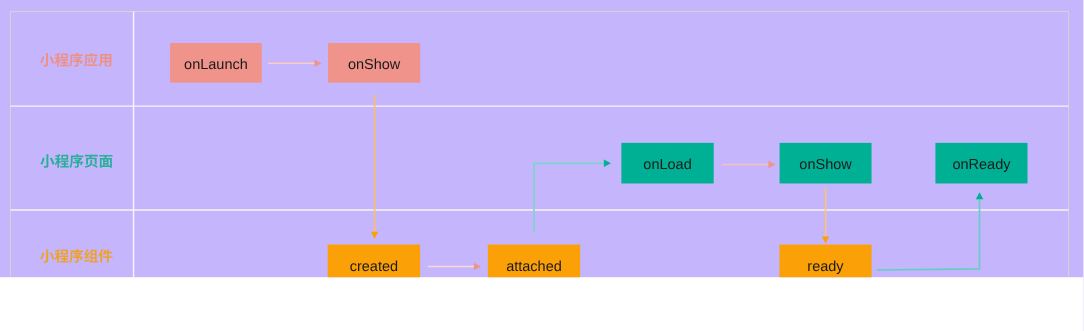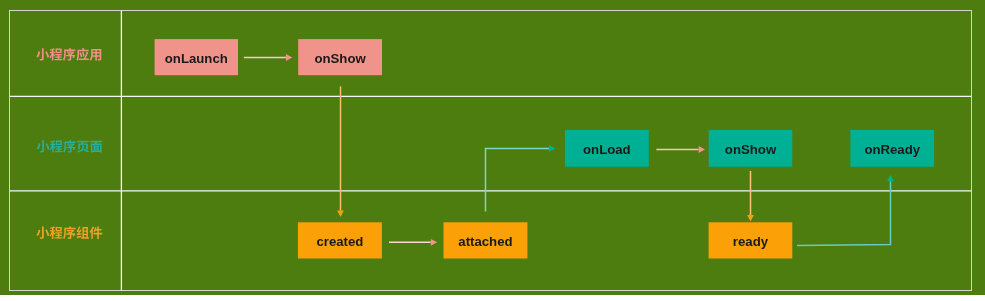--- a/index.html
+++ b/index.html
@@ -1,19 +1,19 @@
 <!DOCTYPE html>
 <html><head>
 <meta charset="utf-8">
 <title>Mini Program Lifecycle Diagram</title>
 <style>
   html,body{margin:0;padding:0;background:#ffffff;}
   body{width:985px;height:301px;overflow:hidden;
        font-family:"Liberation Sans",sans-serif;font-size:13.2px;color:#1a1a1a;}
-  #stage{position:relative;width:985px;height:295px;background:#4d7c0f;overflow:hidden;font-weight:bold;}
+  #stage{position:relative;width:985px;height:252px;background:#c4b5fd;overflow:hidden;}
   svg#canvas{position:absolute;left:0;top:0;width:985px;height:301px;display:block;}
   text.node-label{font-family:"Liberation Sans",sans-serif;font-size:13.2px;
                   fill:#1a1a1a;text-anchor:middle;white-space:pre;}
   polyline.edge-line{stroke-width:1.5;stroke-linecap:butt;stroke-linejoin:miter;fill:none;}
   line.row-divider,line#col-divider{shape-rendering:auto;}
   rect#outer-frame{fill:none;stroke-width:1;}
 </style>
 </head>
 <body>
 

